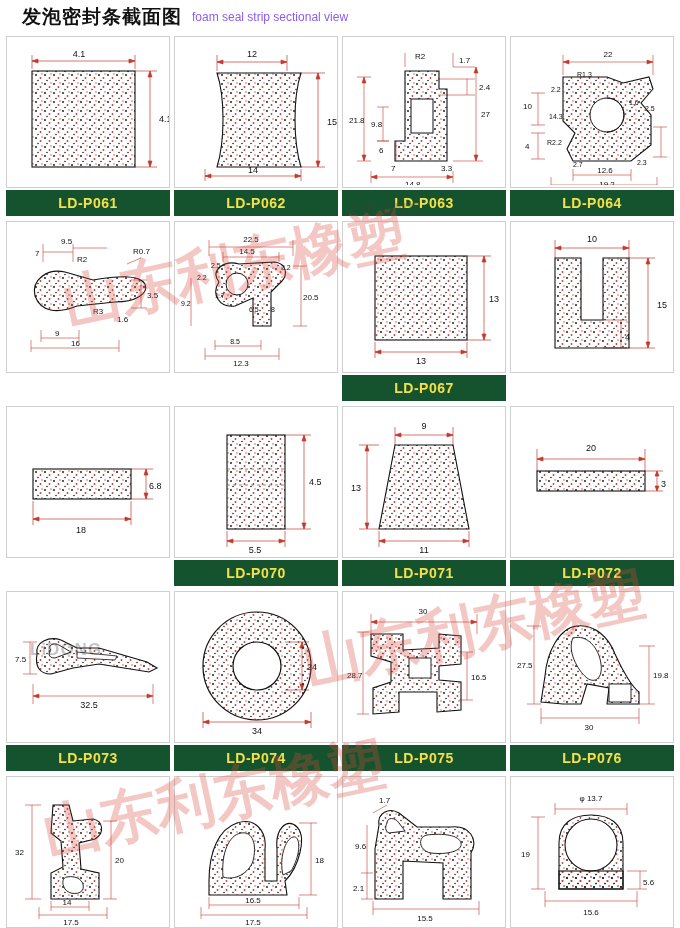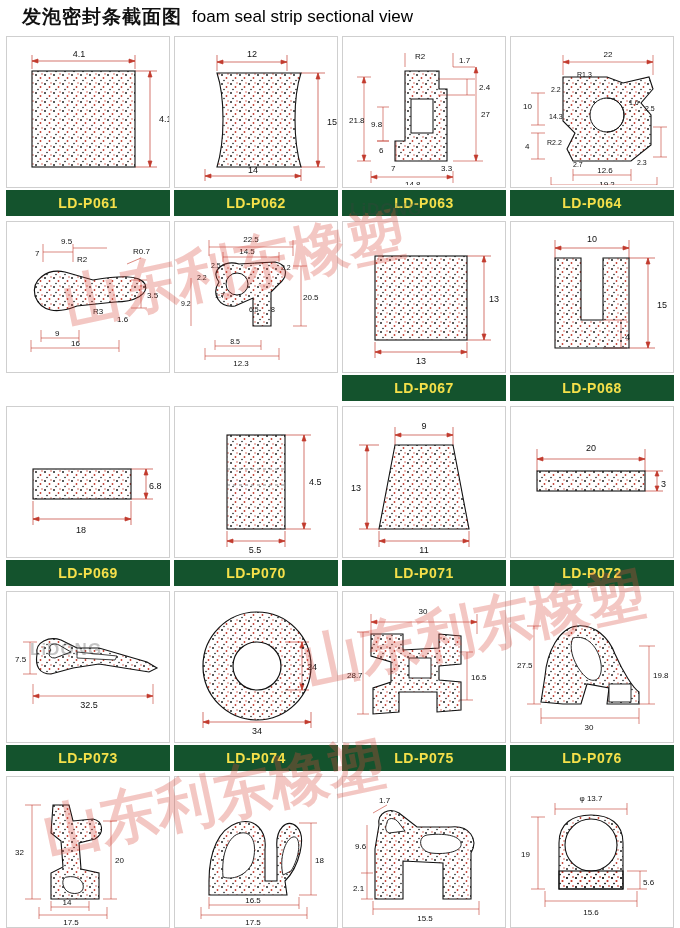--- a/index.html
+++ b/index.html
@@ -15,21 +15,21 @@
   .header{
     height:34px;
     display:flex;align-items:center;
     padding-left:22px;
     gap:10px;
   }
   .header .cn{
     font-size:19px;font-weight:bold;color:#111;letter-spacing:1px;
   }
   .header .en{
-    font-size:17px;color:#000000;
+    font-size:12px;color:#8b5cf6;
   }
 
   
   .grid{
     display:grid;
     grid-template-columns:repeat(4,1fr);
     gap:0;
     padding:0 4px;
   }
   .cell{
@@ -357,21 +357,20 @@
             <line x1="92" y1="98" x2="116" y2="98"></line>
               <line x1="92" y1="126" x2="116" y2="126"></line>
             <line x1="110" y1="98" x2="110" y2="126"></line>
           </g>
           <text x="81" y="20" font-size="9" fill="#111" text-anchor="middle" font-family="Liberation Sans">10</text>
           <text x="146" y="86" font-size="9" fill="#111" font-family="Liberation Sans">15</text>
           <text x="114" y="118" font-size="9" fill="#111" font-family="Liberation Sans">4</text>
           <path d="M44,36 L70,36 L70,98 L92,98 L92,36 L118,36 L118,126 L44,126 Z" fill="url(#foam)" stroke="#111" stroke-width="1.1"></path>
         </svg>
       </div>
-      <div class="labelbar">LD-P068</div>
     </div>
 
     <div class="cell">
       <div class="figbox">
         <svg class="figsvg" width="164" height="148" viewBox="0 0 164 148">
           <g stroke="#c23b2e" stroke-width="0.7" fill="none">
             <line x1="124" y1="62" x2="146" y2="62"></line>
               <line x1="124" y1="92" x2="146" y2="92"></line>
             <line x1="139" y1="62" x2="139" y2="92"></line>
             <polygon points="139,62 137,68 141,68" fill="#c23b2e"></polygon>
@@ -380,21 +379,20 @@
               <line x1="124" y1="94" x2="124" y2="118"></line>
             <line x1="26" y1="112" x2="124" y2="112"></line>
             <polygon points="26,112 32,110 32,114" fill="#c23b2e"></polygon>
               <polygon points="124,112 118,110 118,114" fill="#c23b2e"></polygon>
           </g>
           <text x="142" y="82" font-size="9" fill="#111" font-family="Liberation Sans">6.8</text>
           <text x="74" y="126" font-size="9" fill="#111" text-anchor="middle" font-family="Liberation Sans">18</text>
           <rect x="26" y="62" width="98" height="30" fill="url(#foam)" stroke="#111" stroke-width="1.1"></rect>
         </svg>
       </div>
-      <div class="labelbar">LD-P069</div>
     </div>
 
     <div class="cell">
       <div class="figbox">
         <svg class="figsvg" width="164" height="148" viewBox="0 0 164 148">
           <g stroke="#c23b2e" stroke-width="0.7" fill="none">
             <line x1="110" y1="28" x2="136" y2="28"></line>
               <line x1="110" y1="122" x2="136" y2="122"></line>
             <line x1="129" y1="28" x2="129" y2="122"></line>
             <polygon points="129,28 127,34 131,34" fill="#c23b2e"></polygon>

